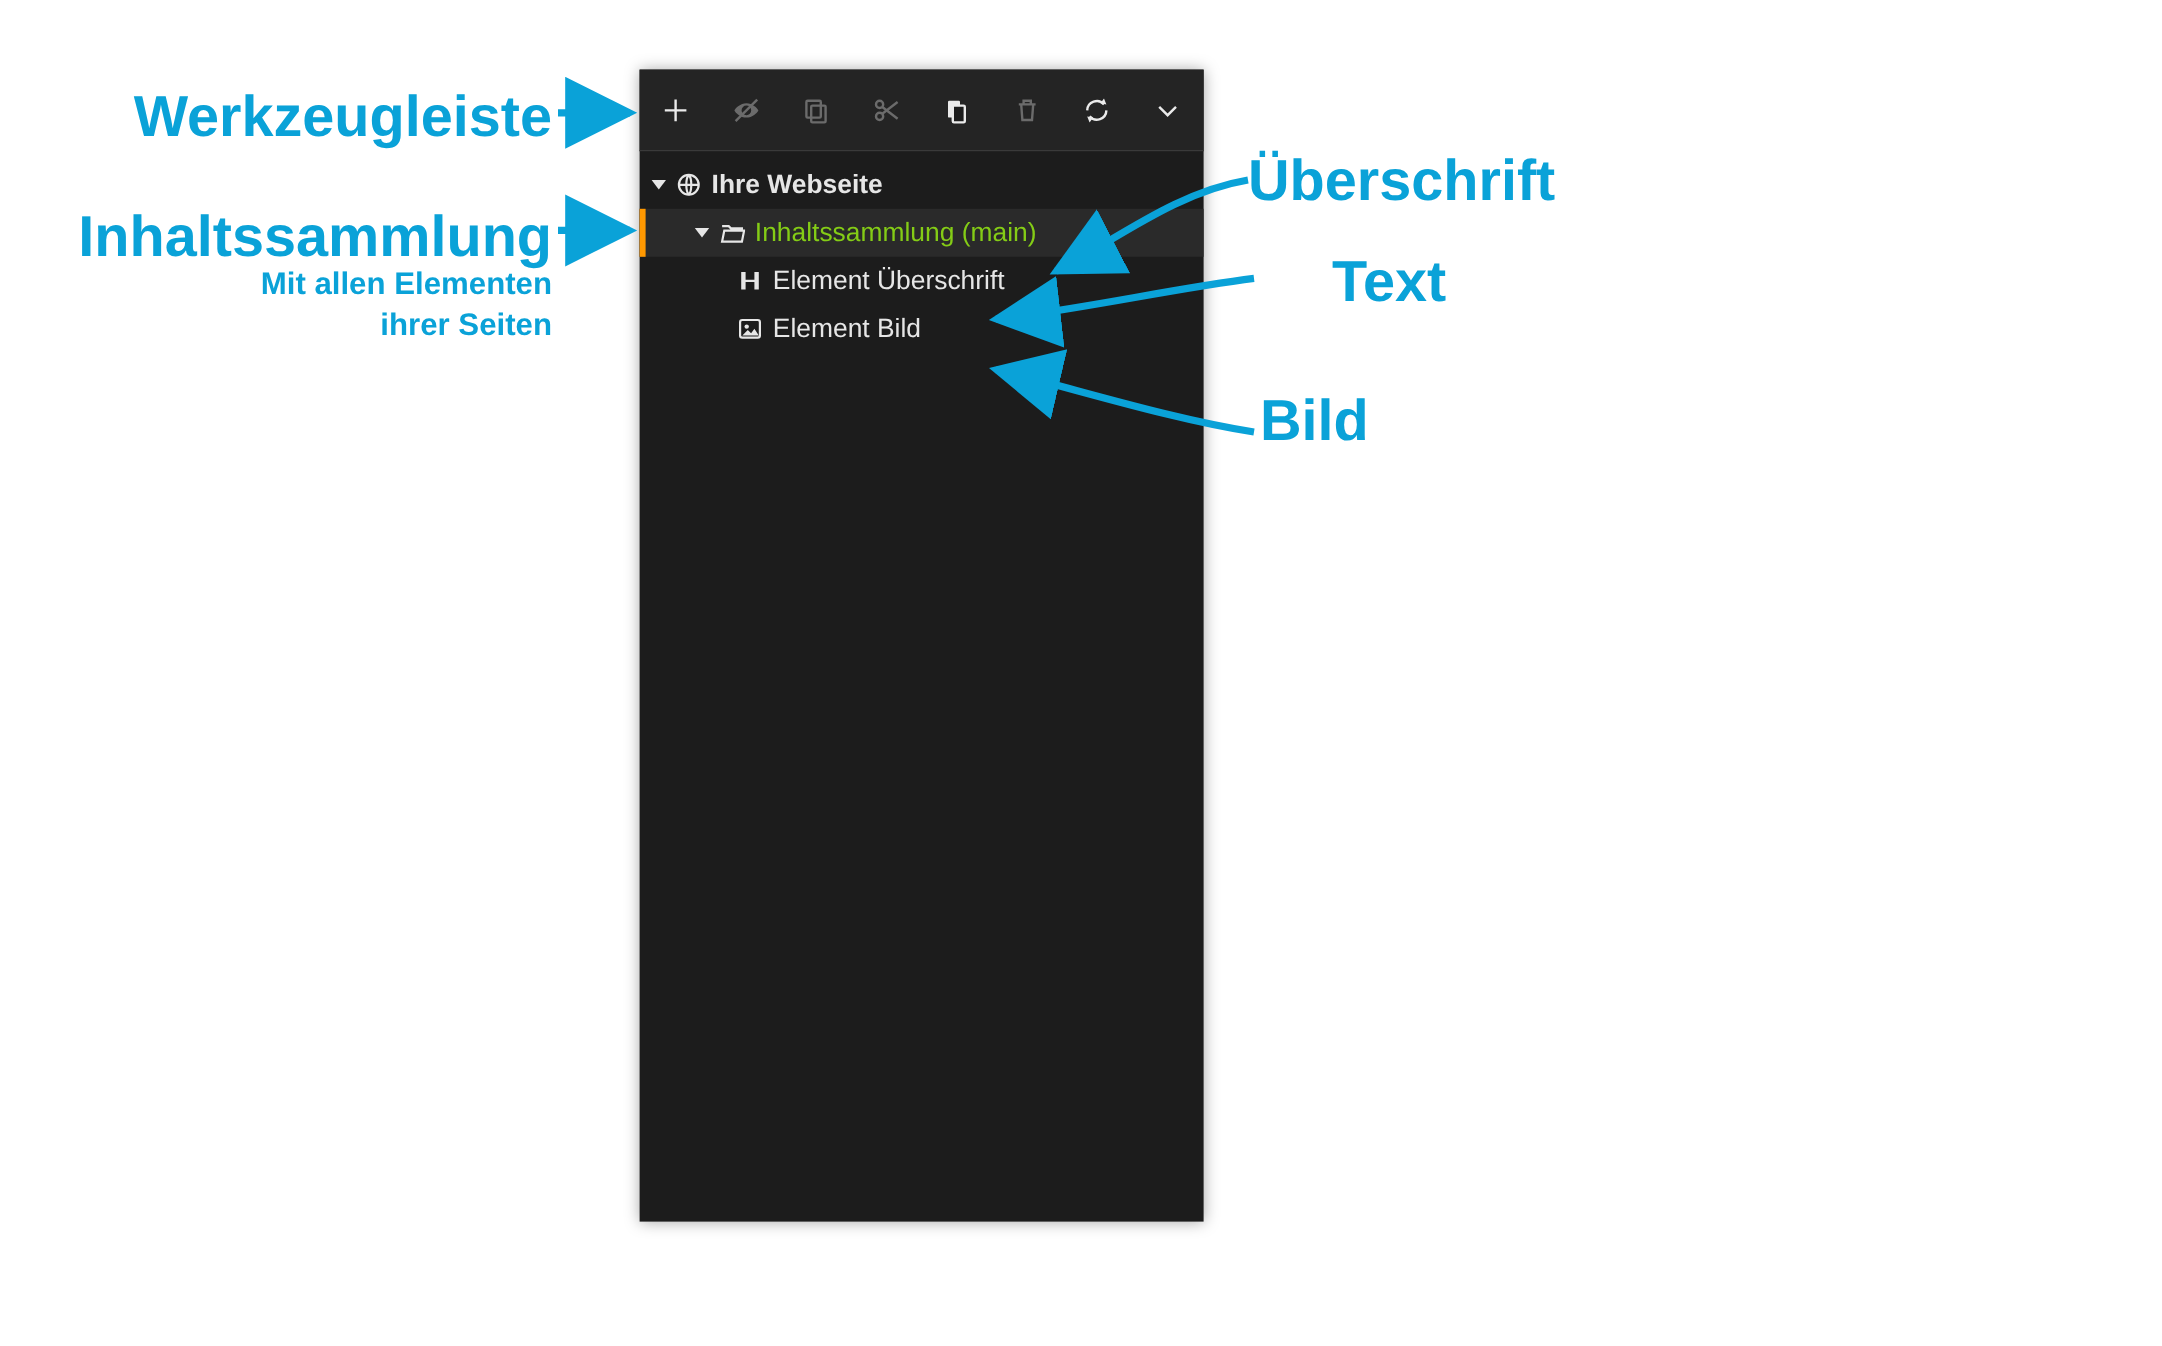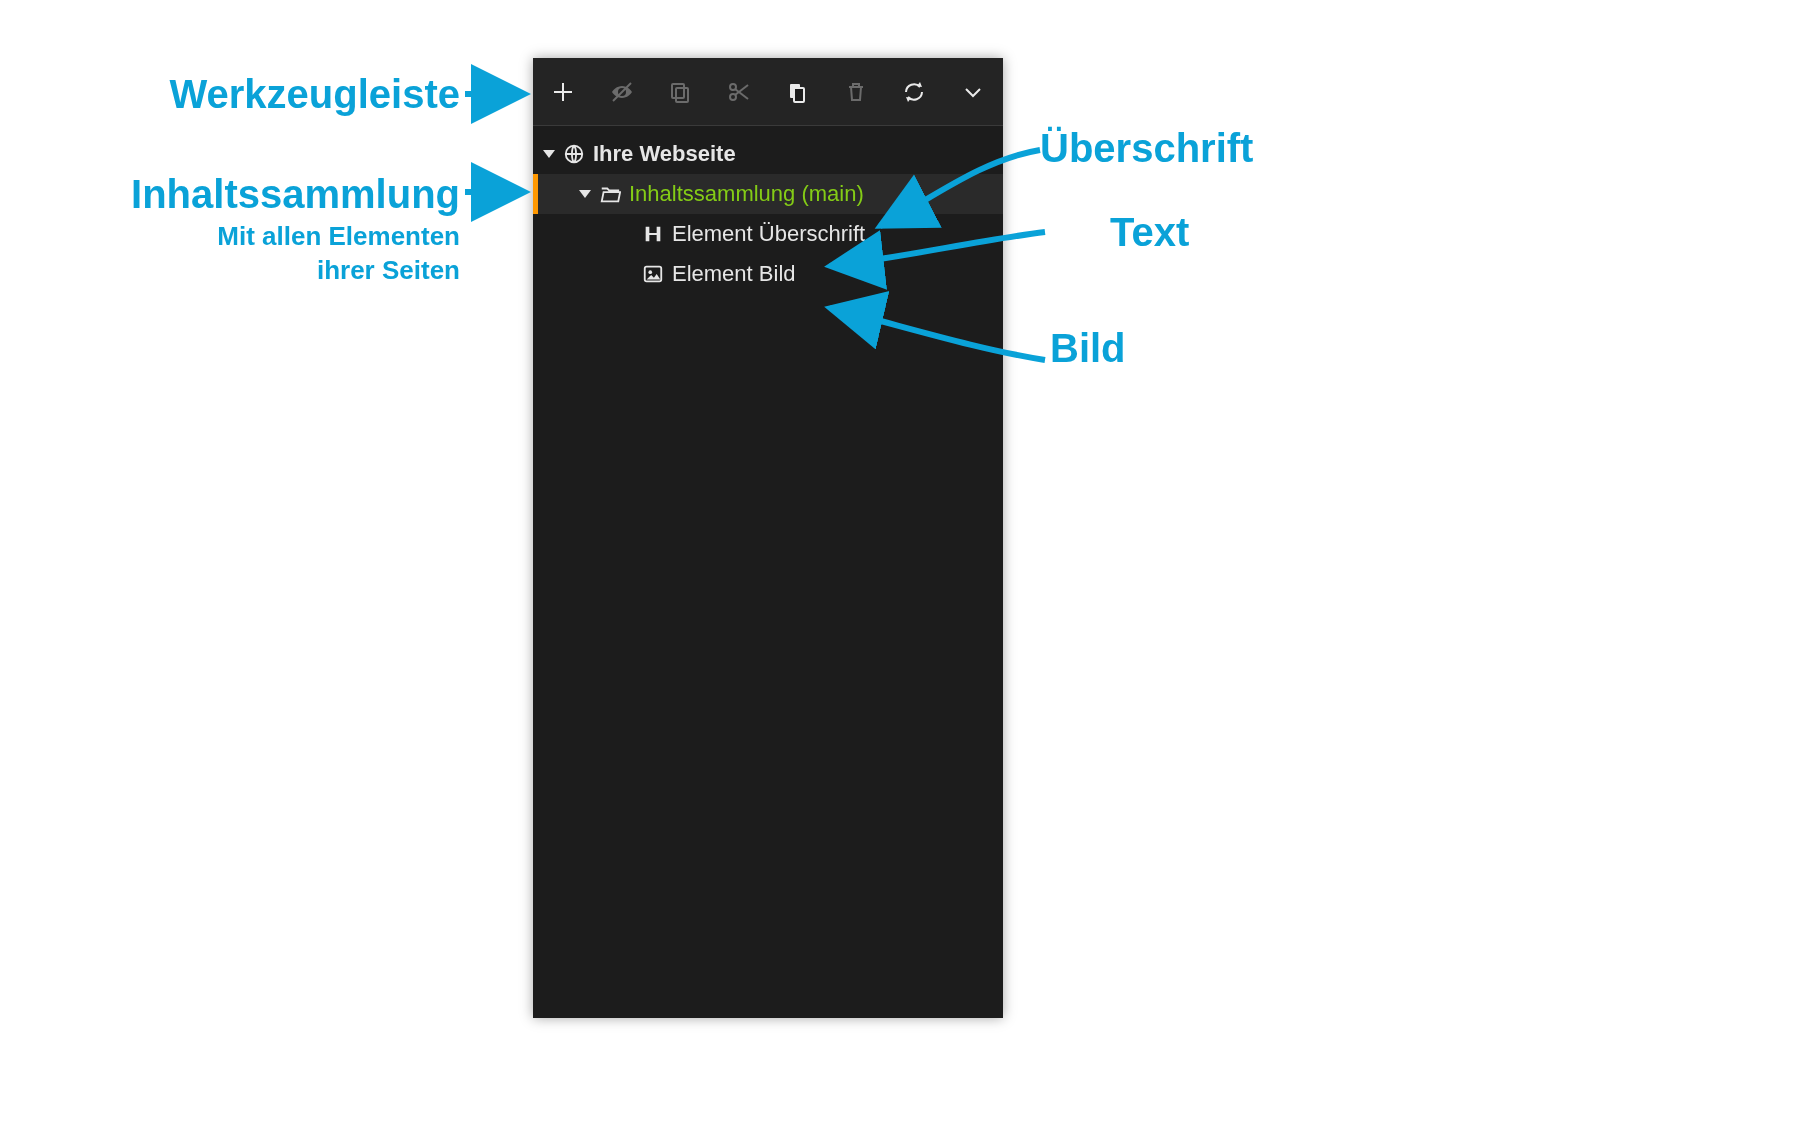--- a/index.html
+++ b/index.html
@@ -58,21 +58,21 @@
   }
   .tree-row.level-0 { padding-left: 10px; font-weight: bold; }
   .tree-row.level-1 { padding-left: 46px; background: #2a2a2a; position: relative; }
   .tree-row.level-1::before {
     content: "";
     position: absolute;
     left: 0; top: 0; bottom: 0;
     width: 5px;
     background: #ff9800;
   }
-  .tree-row.level-2 { padding-left: 109px; }
+  .tree-row.level-2 { padding-left: 81px; }
   .tree-row .label { white-space: nowrap; }
   .tree-row.level-1 .label { color: #84cc16; }
 
   .caret {
     width: 0; height: 0;
     border-left: 6px solid transparent;
     border-right: 6px solid transparent;
     border-top: 8px solid #e6e6e6;
   }
   .tree-row svg.row-ico { width: 22px; height: 22px; fill: #e6e6e6; }
@@ -83,21 +83,21 @@
     position: absolute;
     color: #0aa2d8;
     font-weight: 800;
     pointer-events: none;
     line-height: 1.1;
   }
   .annot.small {
     font-weight: 700;
     font-size: 26px;
   }
-  .annot.big { font-size: 40px; }
+  .annot.big { font-size: 48px; }
   .annot.right { text-align: left; }
   .annot.left  { text-align: right; }
 
   
   svg.overlay {
     position: absolute;
     top: 0; left: 0;
     width: 1802px; height: 1122px;
     pointer-events: none;
   }

